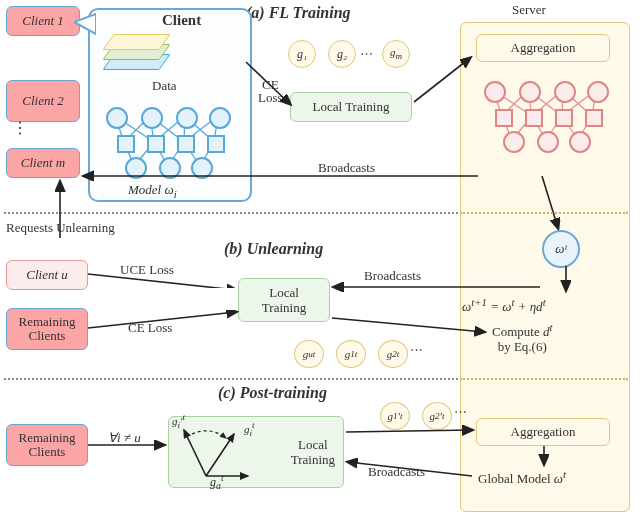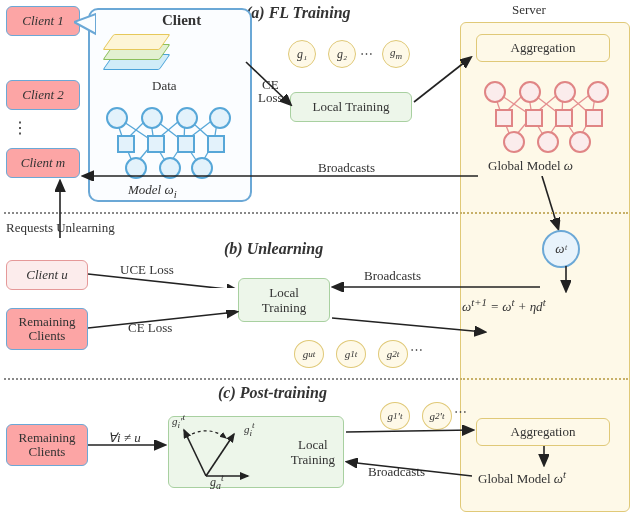--- a/index.html
+++ b/index.html
@@ -27,21 +27,21 @@
 </style>
 </head>
 <body>
 <div class="canvas">
 
 <div class="lbl section-lbl" style="left:246px;top:4px">(a) FL Training</div>
 
 <div class="box blue-box" style="left:6px;top:6px;width:74px;height:30px">
       <span style="font-style:italic">Client 1</span>
     </div>
-<div class="box blue-box" style="left:6px;top:80px;width:74px;height:30px">
+<div class="box blue-box" style="left:6px;top:80px;width:74px;height:42px">
       <span style="font-style:italic">Client 2</span>
     </div>
 <div class="ellipsis" style="left:12px;top:118px;font-size:16px">⋮</div>
 <div class="box blue-box" style="left:6px;top:148px;width:74px;height:30px">
       <span style="font-style:italic">Client m</span>
     </div>
 
 <div class="client-bubble" style="left:88px;top:8px;width:160px;height:190px"></div>
 
 <svg style="position:absolute;left:74px;top:8px;width:22px;height:32px">
@@ -143,21 +143,20 @@
 <div class="n-circ" style="left:76px;top:3px;border-color:#e08585;background:#fbecec"></div>
 <div class="n-circ" style="left:109px;top:3px;border-color:#e08585;background:#fbecec"></div>
 <div class="n-sq" style="left:17px;top:31px;border-color:#e08585;background:#fbecec"></div>
 <div class="n-sq" style="left:47px;top:31px;border-color:#e08585;background:#fbecec"></div>
 <div class="n-sq" style="left:77px;top:31px;border-color:#e08585;background:#fbecec"></div>
 <div class="n-sq" style="left:107px;top:31px;border-color:#e08585;background:#fbecec"></div>
 <div class="n-circ" style="left:25px;top:53px;border-color:#e08585;background:#fbecec"></div>
 <div class="n-circ" style="left:59px;top:53px;border-color:#e08585;background:#fbecec"></div>
 <div class="n-circ" style="left:91px;top:53px;border-color:#e08585;background:#fbecec"></div>
 </div>
-<div class="lbl" style="left:488px;top:158px">Global Model <i>ω</i></div>
 
 <svg class="arrow" style="left:240px;top:56px;width:60px;height:60px">
       <defs>
         <marker id="ah" markerWidth="8" markerHeight="8" refX="6" refY="3" orient="auto">
           <path d="M0,0 L7,3 L0,6 Z" fill="#222"></path>
         </marker>
       </defs>
       <line x1="6" y1="6" x2="50" y2="48" stroke-width="1.6" marker-end="url(#ah)"></line>
     </svg>
 <svg class="arrow" style="left:412px;top:54px;width:66px;height:50px">
@@ -193,20 +192,21 @@
       <span>Local<br>Training</span>
     </div>
 
 <div class="lbl" style="left:364px;top:268px">Broadcasts</div>
 
 <div class="wt-circle" style="left:542px;top:230px">
       <span>ωᵗ</span>
     </div>
 
 <div class="lbl" style="left:462px;top:296px;font-style:italic">ω<sup>t+1</sup> = ω<sup>t</sup> + ηd<sup>t</sup></div>
+<div class="lbl" style="left:492px;top:320px;line-height:15px;text-align:center">Compute <i>d<sup>t</sup></i><br>by Eq.(6)</div>
 
 <div class="g-circle" style="left:294px;top:340px;width:28px;height:26px;font-size:11px">g<sub>u</sub><sup>t</sup></div>
 <div class="g-circle" style="left:336px;top:340px;width:28px;height:26px;font-size:11px">g<sub>1</sub><sup>t</sup></div>
 <div class="g-circle" style="left:378px;top:340px;width:28px;height:26px;font-size:11px">g<sub>2</sub><sup>t</sup></div>
 <div class="ellipsis" style="left:410px;top:342px">⋯</div>
 
 <svg class="arrow" style="left:88px;top:266px;width:152px;height:22px">
       <line x1="0" y1="8" x2="148" y2="24" stroke-width="1.6" marker-end="url(#ah)"></line>
     </svg>
 <svg class="arrow" style="left:88px;top:310px;width:152px;height:22px">

